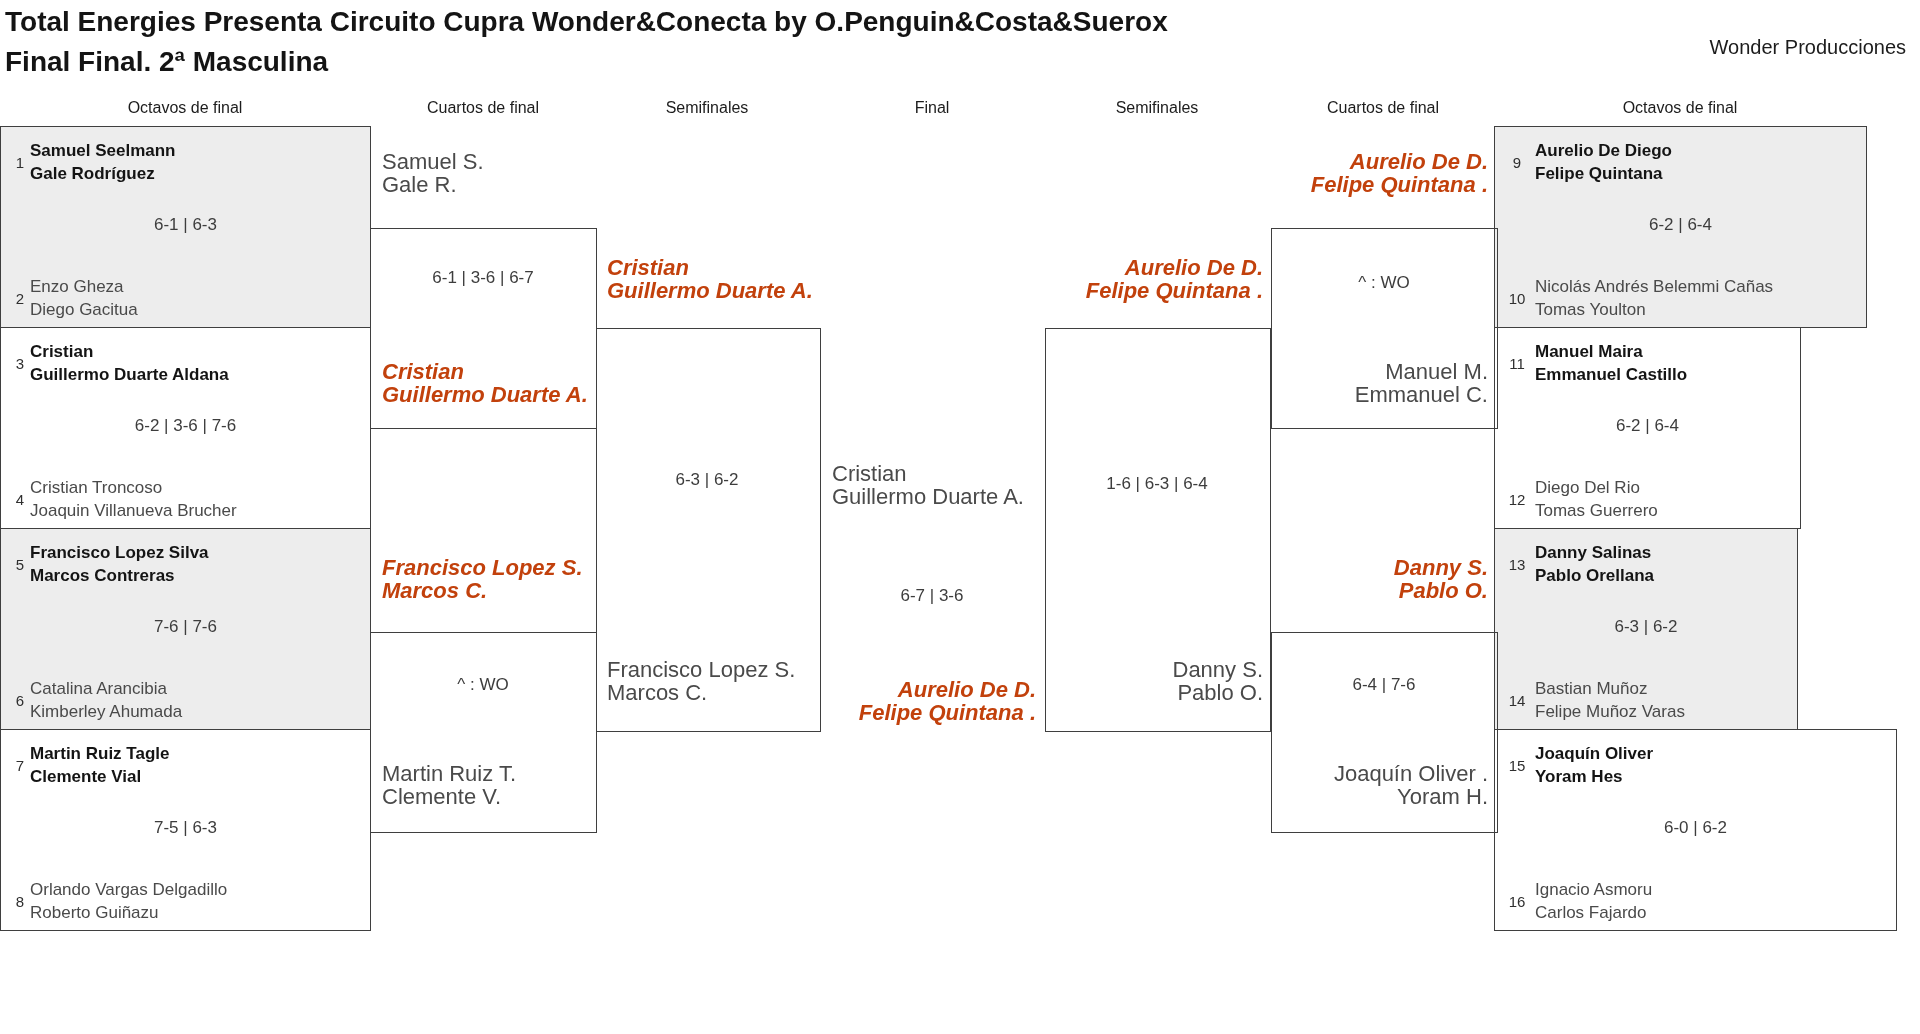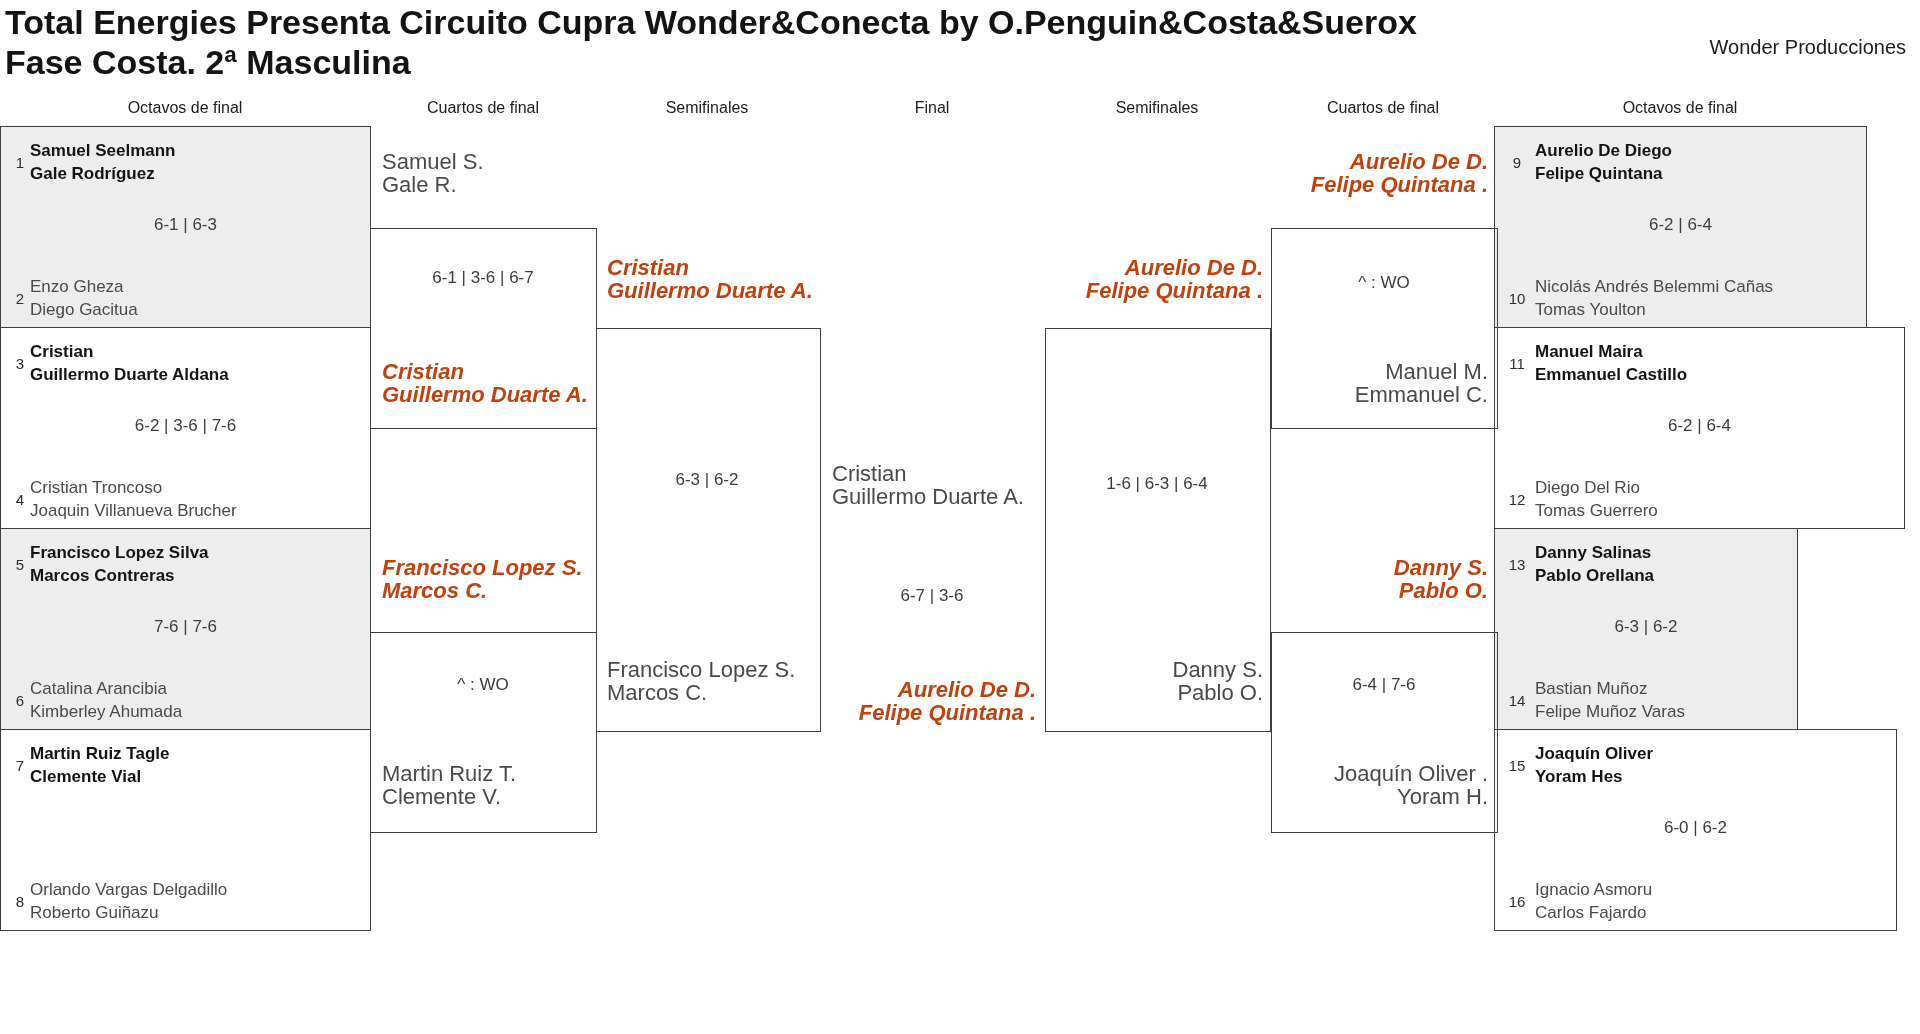--- a/index.html
+++ b/index.html
@@ -1,18 +1,18 @@
 <!DOCTYPE html>
 <html><head>
 <meta charset="utf-8">
 <style>
   html,body{margin:0;padding:0;background:#fff;}
   .page{position:relative;width:1920px;height:1034px;background:#ffffff;overflow:hidden;
         font-family:"Liberation Sans", sans-serif;color:#1a1a1a;}
-  .title{position:absolute;left:5px;top:2px;font-size:34px;font-weight:bold;line-height:40px;color:#141414;white-space:nowrap;}
+  .title{position:absolute;left:5px;top:2px;font-size:28px;font-weight:bold;line-height:40px;color:#141414;white-space:nowrap;}
   .brand{position:absolute;right:14px;top:36px;font-size:20px;color:#1c1c1c;white-space:nowrap;}
   .rh{position:absolute;top:99px;width:240px;text-align:center;font-size:16px;color:#1c1c1c;white-space:nowrap;}
   .obox{position:absolute;height:202px;border:1px solid #3f3f3f;background:#ffffff;box-sizing:border-box;}
   .obox.shade{background:#ededed;}
   .rbox{position:absolute;border:1px solid #3f3f3f;background:transparent;box-sizing:border-box;}
   .seed{position:absolute;left:6px;width:26px;text-align:center;font-size:15px;color:#2f2f2f;}
   .obox.r .seed{left:8px;width:28px;}
   .seed.st{top:27px;}
   .seed.sb{top:163px;}
   .names{position:absolute;left:29px;font-size:17px;line-height:23px;color:#4a4a4a;white-space:nowrap;}
@@ -26,21 +26,21 @@
   .lbl.win{color:#c2410c;font-weight:bold;font-style:italic;}
   .score{position:absolute;width:200px;text-align:center;font-size:17px;line-height:24px;color:#3d3d3d;white-space:nowrap;}
 </style>
 </head>
 <body>
 
 <div class="page">
 
   <div class="title">
     <div>Total Energies Presenta Circuito Cupra Wonder&amp;Conecta by O.Penguin&amp;Costa&amp;Suerox</div>
-    <div>Fase Costa. 2ª Masculina</div>
+    <div>Final Final. 2ª Masculina</div>
   </div>
   <div class="brand">Wonder Producciones</div>
 
   <div class="rh" style="left:65px">Octavos de final</div>
   <div class="rh" style="left:363px">Cuartos de final</div>
   <div class="rh" style="left:587px">Semifinales</div>
   <div class="rh" style="left:812px">Final</div>
   <div class="rh" style="left:1037px">Semifinales</div>
   <div class="rh" style="left:1263px">Cuartos de final</div>
   <div class="rh" style="left:1560px">Octavos de final</div>
@@ -86,20 +86,21 @@
       <div>Kimberley Ahumada</div>
     </div>
   </div>
 
   <div class="obox" style="left:0;top:729px;width:371px">
     <span class="seed st">7</span>
     <div class="names nt win">
       <div>Martin Ruiz Tagle</div>
       <div>Clemente Vial</div>
     </div>
+    <div class="oscore">7-5 | 6-3</div>
     <span class="seed sb">8</span>
     <div class="names nb">
       <div>Orlando Vargas Delgadillo</div>
       <div>Roberto Guiñazu</div>
     </div>
   </div>
 
   <div class="obox shade r" style="left:1494px;top:126px;width:373px">
     <span class="seed st">9</span>
     <div class="names nt win">
@@ -107,21 +108,21 @@
       <div>Felipe Quintana</div>
     </div>
     <div class="oscore">6-2 | 6-4</div>
     <span class="seed sb">10</span>
     <div class="names nb">
       <div>Nicolás Andrés Belemmi Cañas</div>
       <div>Tomas Youlton</div>
     </div>
   </div>
 
-  <div class="obox r" style="left:1494px;top:327px;width:411px">
+  <div class="obox r" style="left:1494px;top:327px;width:307px">
     <span class="seed st">11</span>
     <div class="names nt win">
       <div>Manuel Maira</div>
       <div>Emmanuel Castillo</div>
     </div>
     <div class="oscore">6-2 | 6-4</div>
     <span class="seed sb">12</span>
     <div class="names nb">
       <div>Diego Del Rio</div>
       <div>Tomas Guerrero</div>

